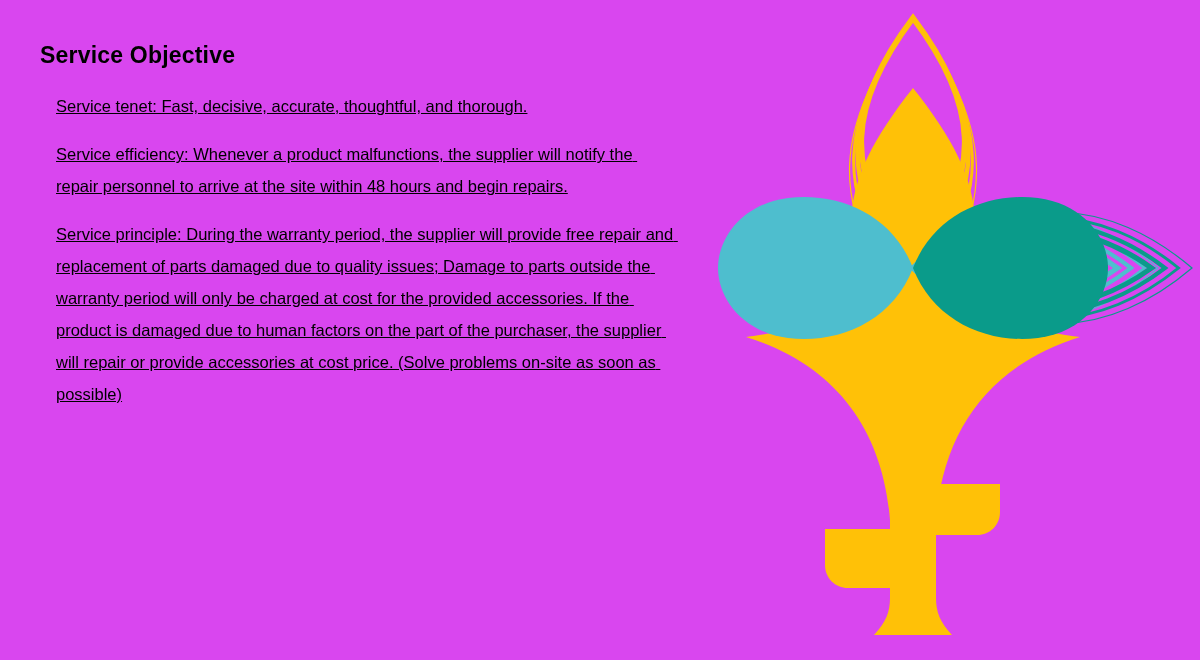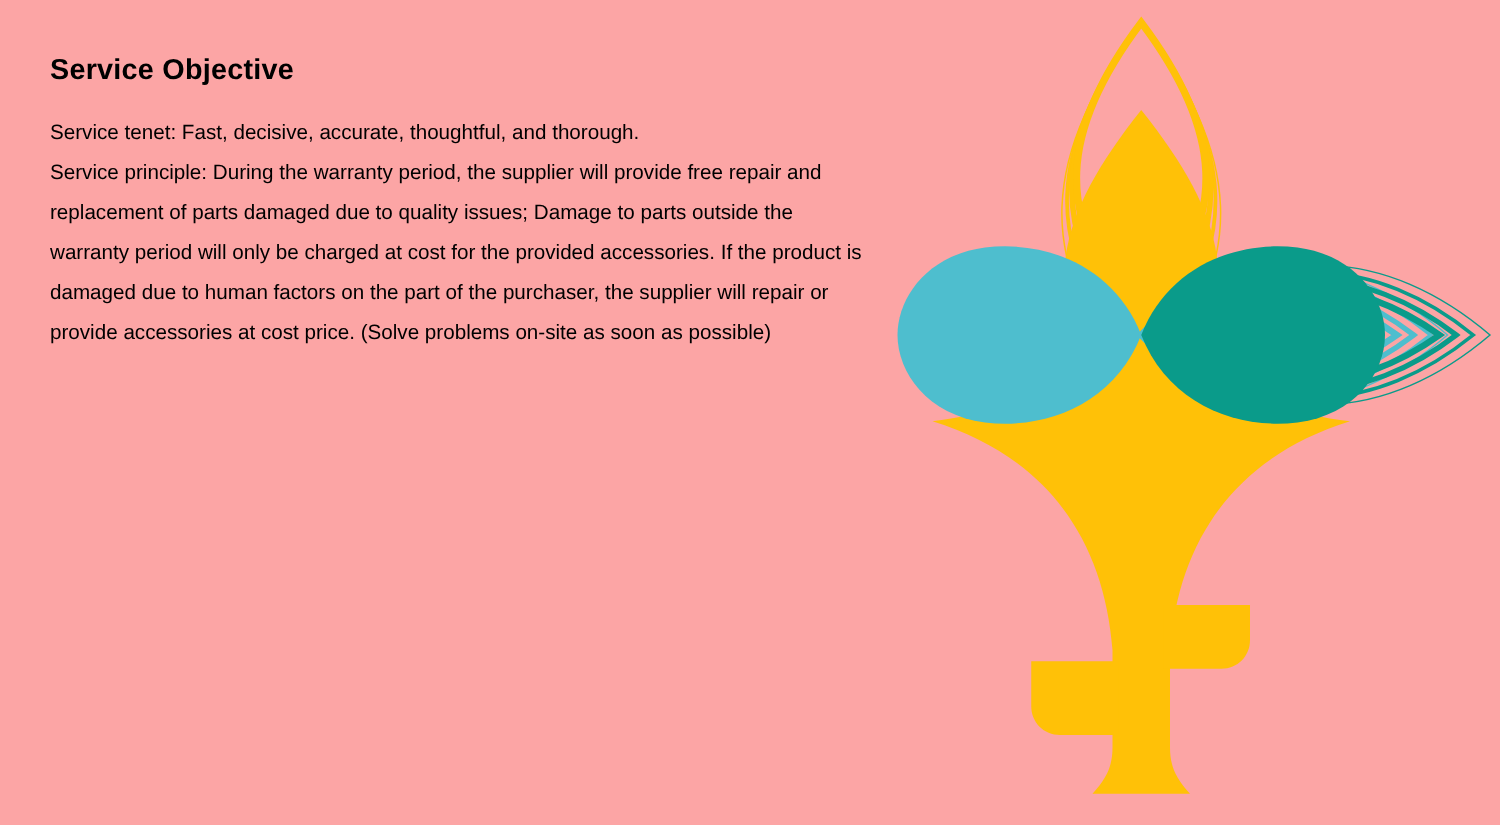--- a/index.html
+++ b/index.html
@@ -14,21 +14,21 @@
     height: 660px;
     overflow: hidden;
     font-family: "Liberation Sans", sans-serif;
     color: #000000;
     position: relative;
   }
   .slide {
     position: relative;
     width: 1200px;
     height: 660px;
-    background: #fca5a5;
+    background: #d946ef;
   }
 
   
   .text-col {
     position: absolute;
     left: 40px;
     top: 42px;
     width: 650px;
   }
   .heading {
@@ -37,22 +37,23 @@
     letter-spacing: 0.2px;
     color: #000000;
     margin: 0 0 22px 0;
     line-height: 1.15;
     white-space: nowrap;
   }
   .para {
     font-size: 16.5px;
     line-height: 32px;
     color: #000000;
-    margin: 0;
+    margin: 16px;
     white-space: pre-wrap;
+    text-decoration: underline;
   }
   .para + .para { margin-top: 0; }
 
   
   .logo-wrap {
     position: absolute;
     left: 660px;
     top: 0px;
     width: 540px;
     height: 660px;
@@ -65,20 +66,21 @@
 </style>
 </head>
 <body>
 
 <div class="slide">
 
   <div class="text-col">
     <h1 class="heading">Service Objective</h1>
 
     <p class="para">Service tenet: Fast, decisive, accurate, thoughtful, and thorough.</p>
+    <p class="para">Service efficiency: Whenever a product malfunctions, the supplier will notify the repair personnel to arrive at the site within 48 hours and begin repairs.</p>
     <p class="para">Service principle: During the warranty period, the supplier will provide free repair and replacement of parts damaged due to quality issues; Damage to parts outside the warranty period will only be charged at cost for the provided accessories. If the product is damaged due to human factors on the part of the purchaser, the supplier will repair or provide accessories at cost price. (Solve problems on-site as soon as possible)</p>
   </div>
 
   <div class="logo-wrap">
     <svg viewBox="0 0 540 660" xmlns="http://www.w3.org/2000/svg">
 
       <defs>
 
         <path id="petalTop" d="M 253 18
                  C 330 120, 345 210, 253 310

